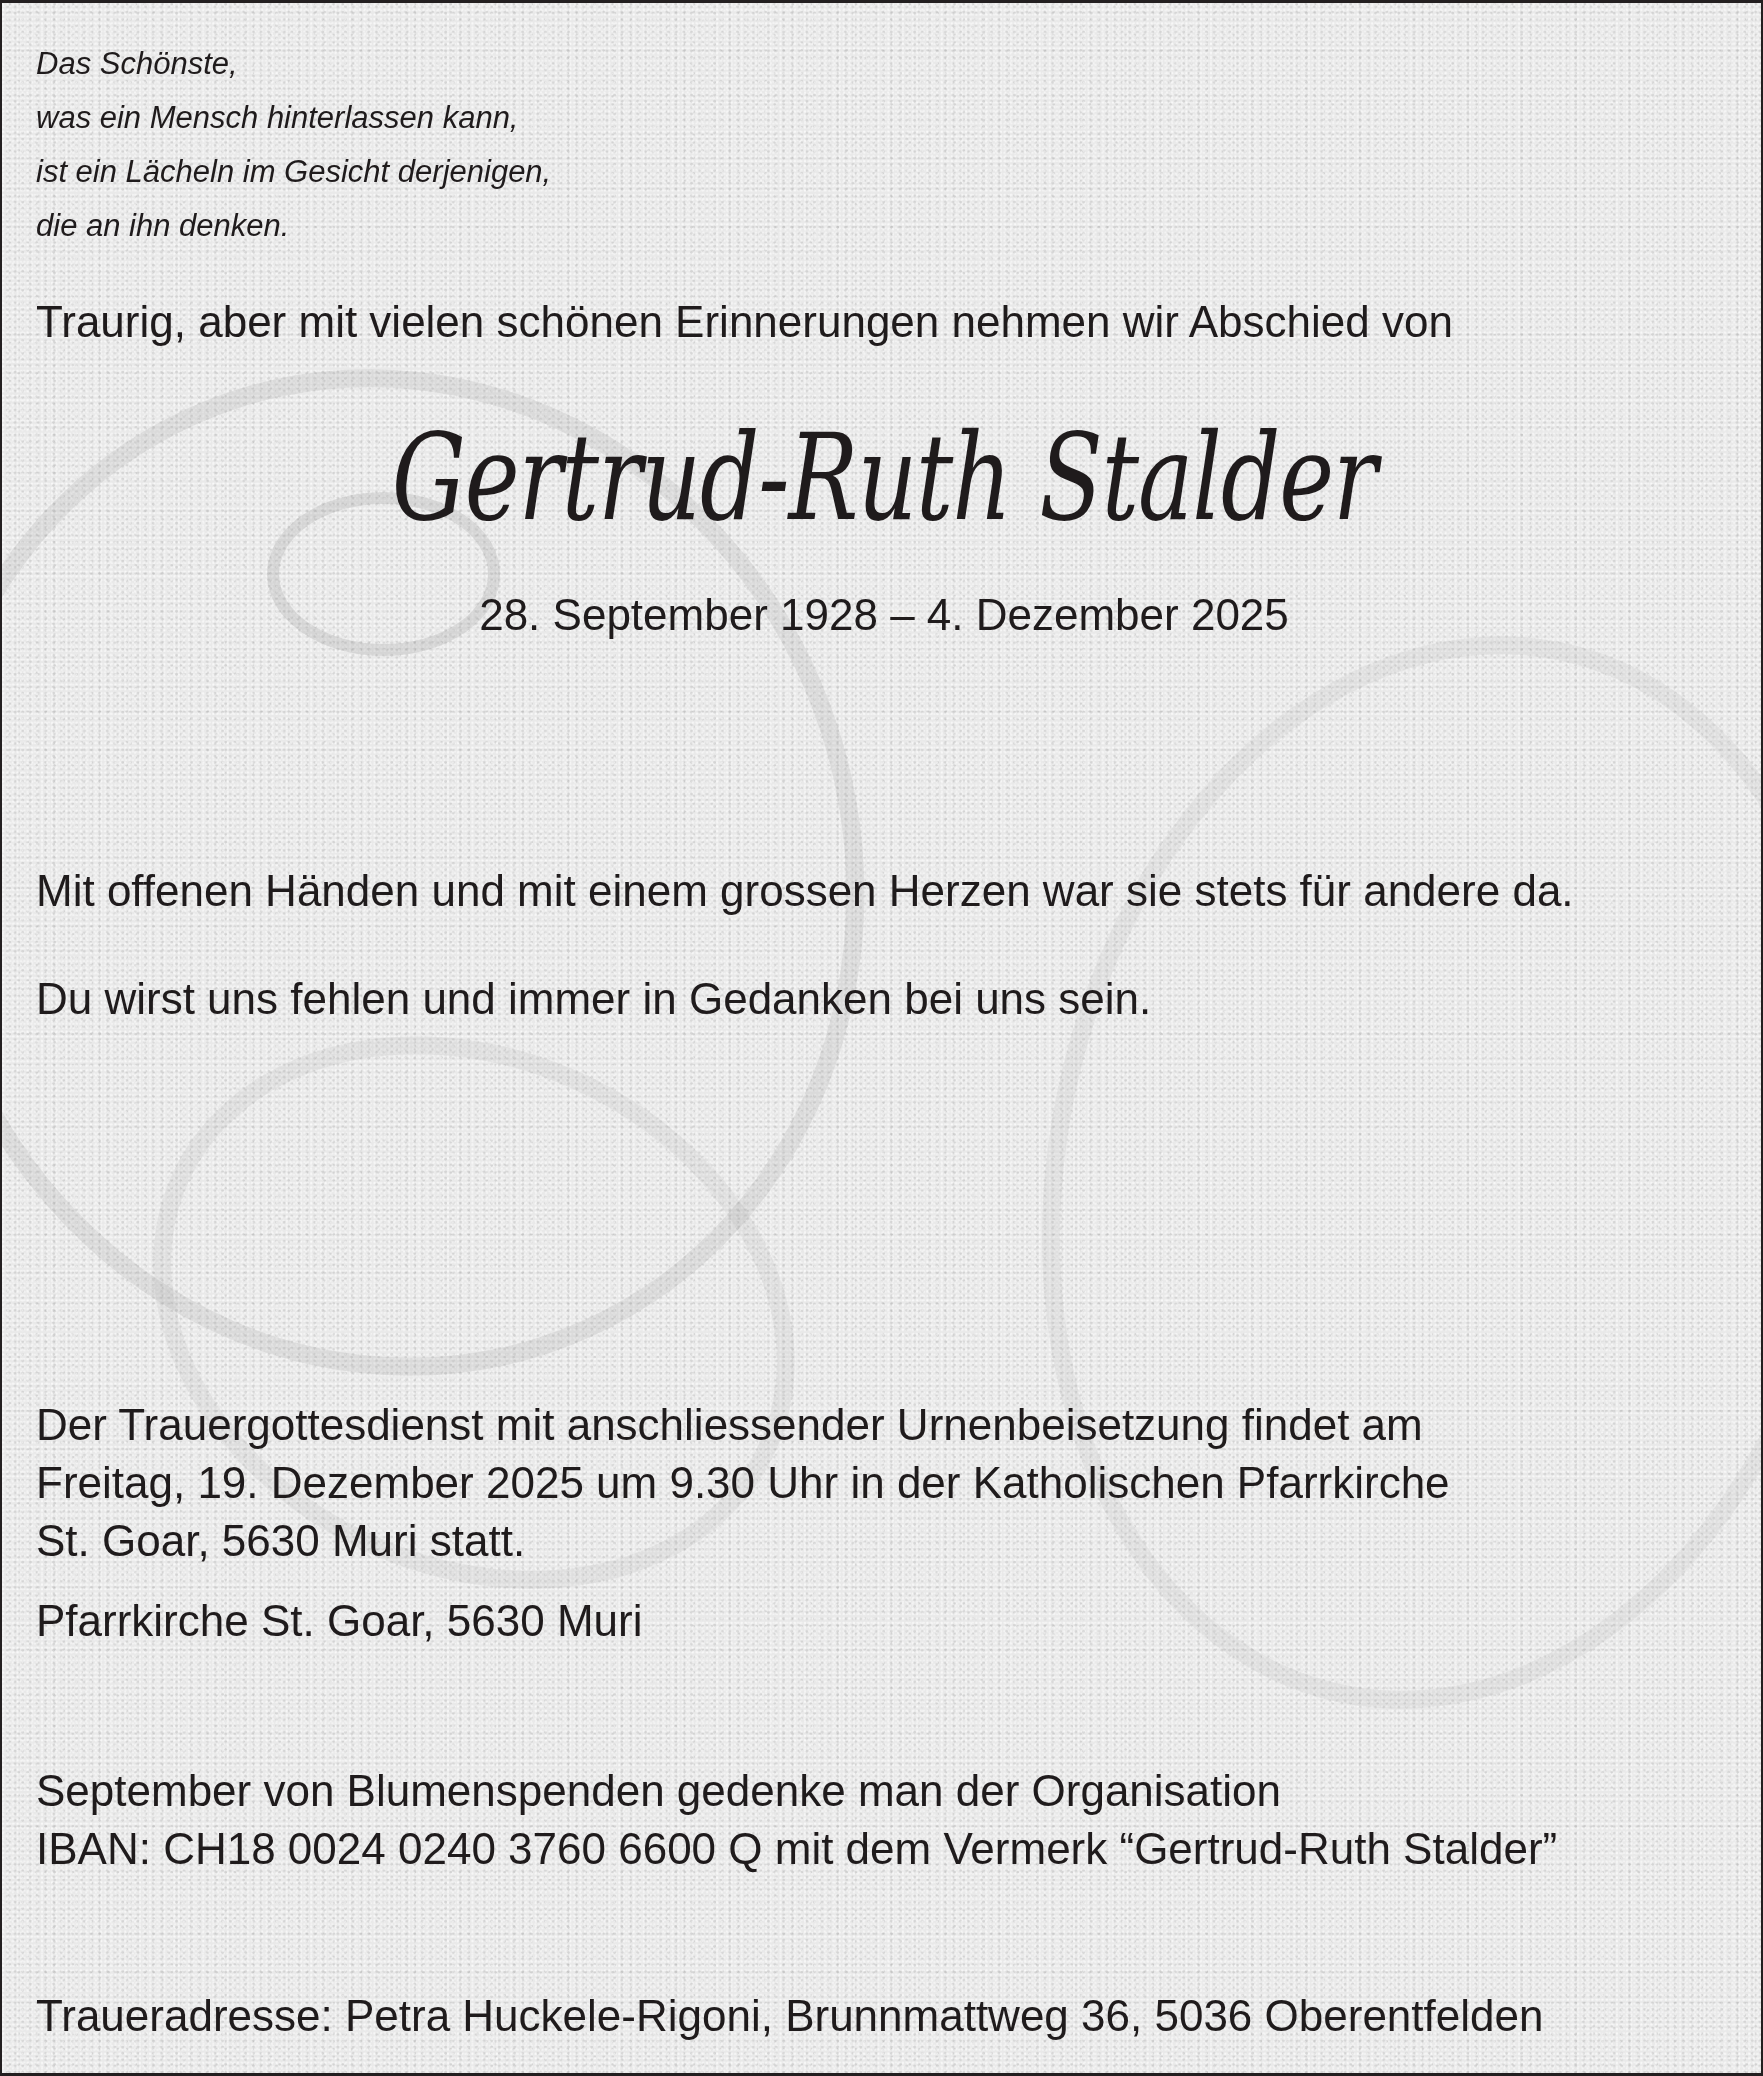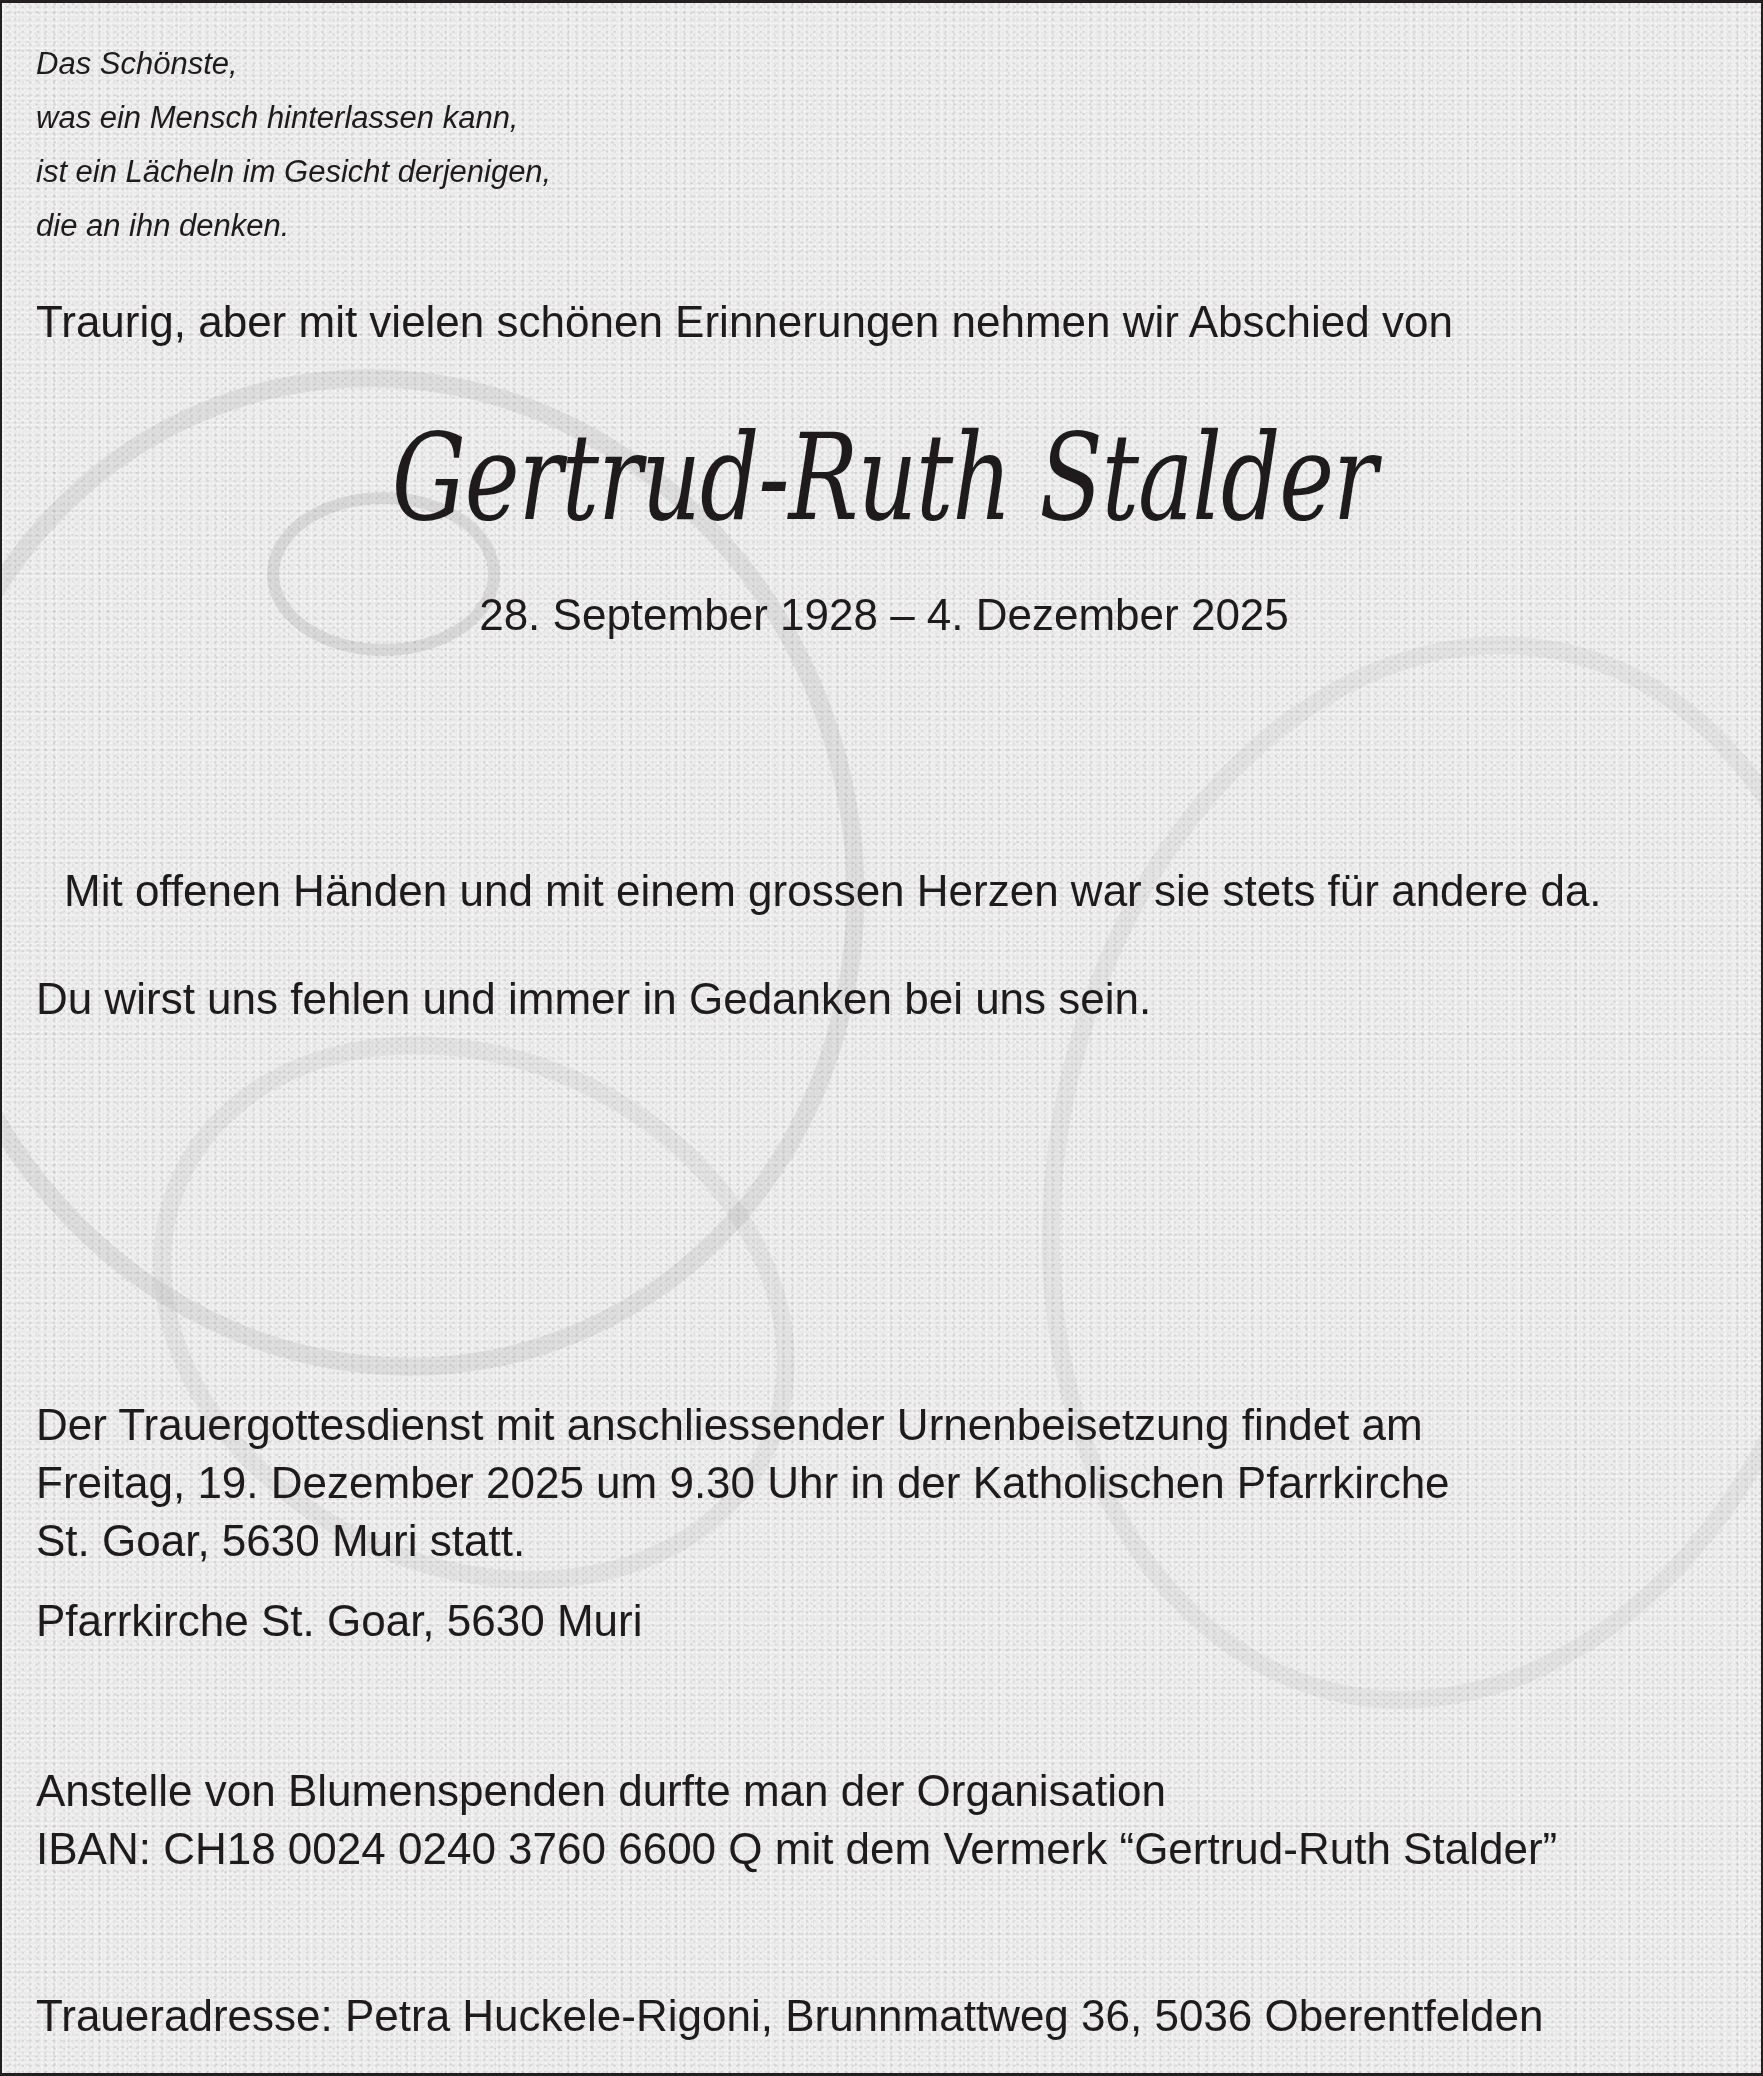--- a/index.html
+++ b/index.html
@@ -44,21 +44,21 @@
       position: absolute; left: 0; width: 1764px; top: 391px;
       text-align: center;
       font-family: "DejaVu Serif", serif; font-style: italic;
       font-size: 119px; line-height: 168px;
       letter-spacing: -1.4px;
       transform: scaleX(0.78);
       font-weight: normal;
     }
     .dates { position: absolute; left: 0; width: 1764px; text-align: center; top: 583px; font-size: 44px; line-height: 58px; }
     .p1 { top: 693px; }
-    .p2 { top: 859px; margin-left: 28px; }
+    .p2 { top: 859px; }
     .p3 { top: 967px; }
     .sig { left: 682px; top: 1075px; }
     .svc { top: 1365px; margin-top: 28px; }
     .dreis { top: 1589px; }
     .don { top: 1759px; }
     .addr { top: 1984px; }
   </style>
 </head>
 <body>
 
@@ -91,19 +91,19 @@
     <div>Der Trauergottesdienst mit anschliessender Urnenbeisetzung findet am</div>
     <div>Freitag, 19. Dezember 2025 um 9.30 Uhr in der Katholischen Pfarrkirche</div>
     <div>St. Goar, 5630 Muri statt.</div>
   </div>
 
   <div class="txt dreis">
     <div>Pfarrkirche St. Goar, 5630 Muri</div>
   </div>
 
   <div class="txt don">
-    <div>Anstelle von Blumenspenden durfte man der Organisation</div>
+    <div>September von Blumenspenden gedenke man der Organisation</div>
     <div>IBAN: CH18 0024 0240 3760 6600 Q mit dem Vermerk “Gertrud-Ruth Stalder”</div>
   </div>
 
   <div class="txt addr">Traueradresse: Petra Huckele-Rigoni, Brunnmattweg 36, 5036 Oberentfelden</div>
 </div>
 
 
 </body></html>

